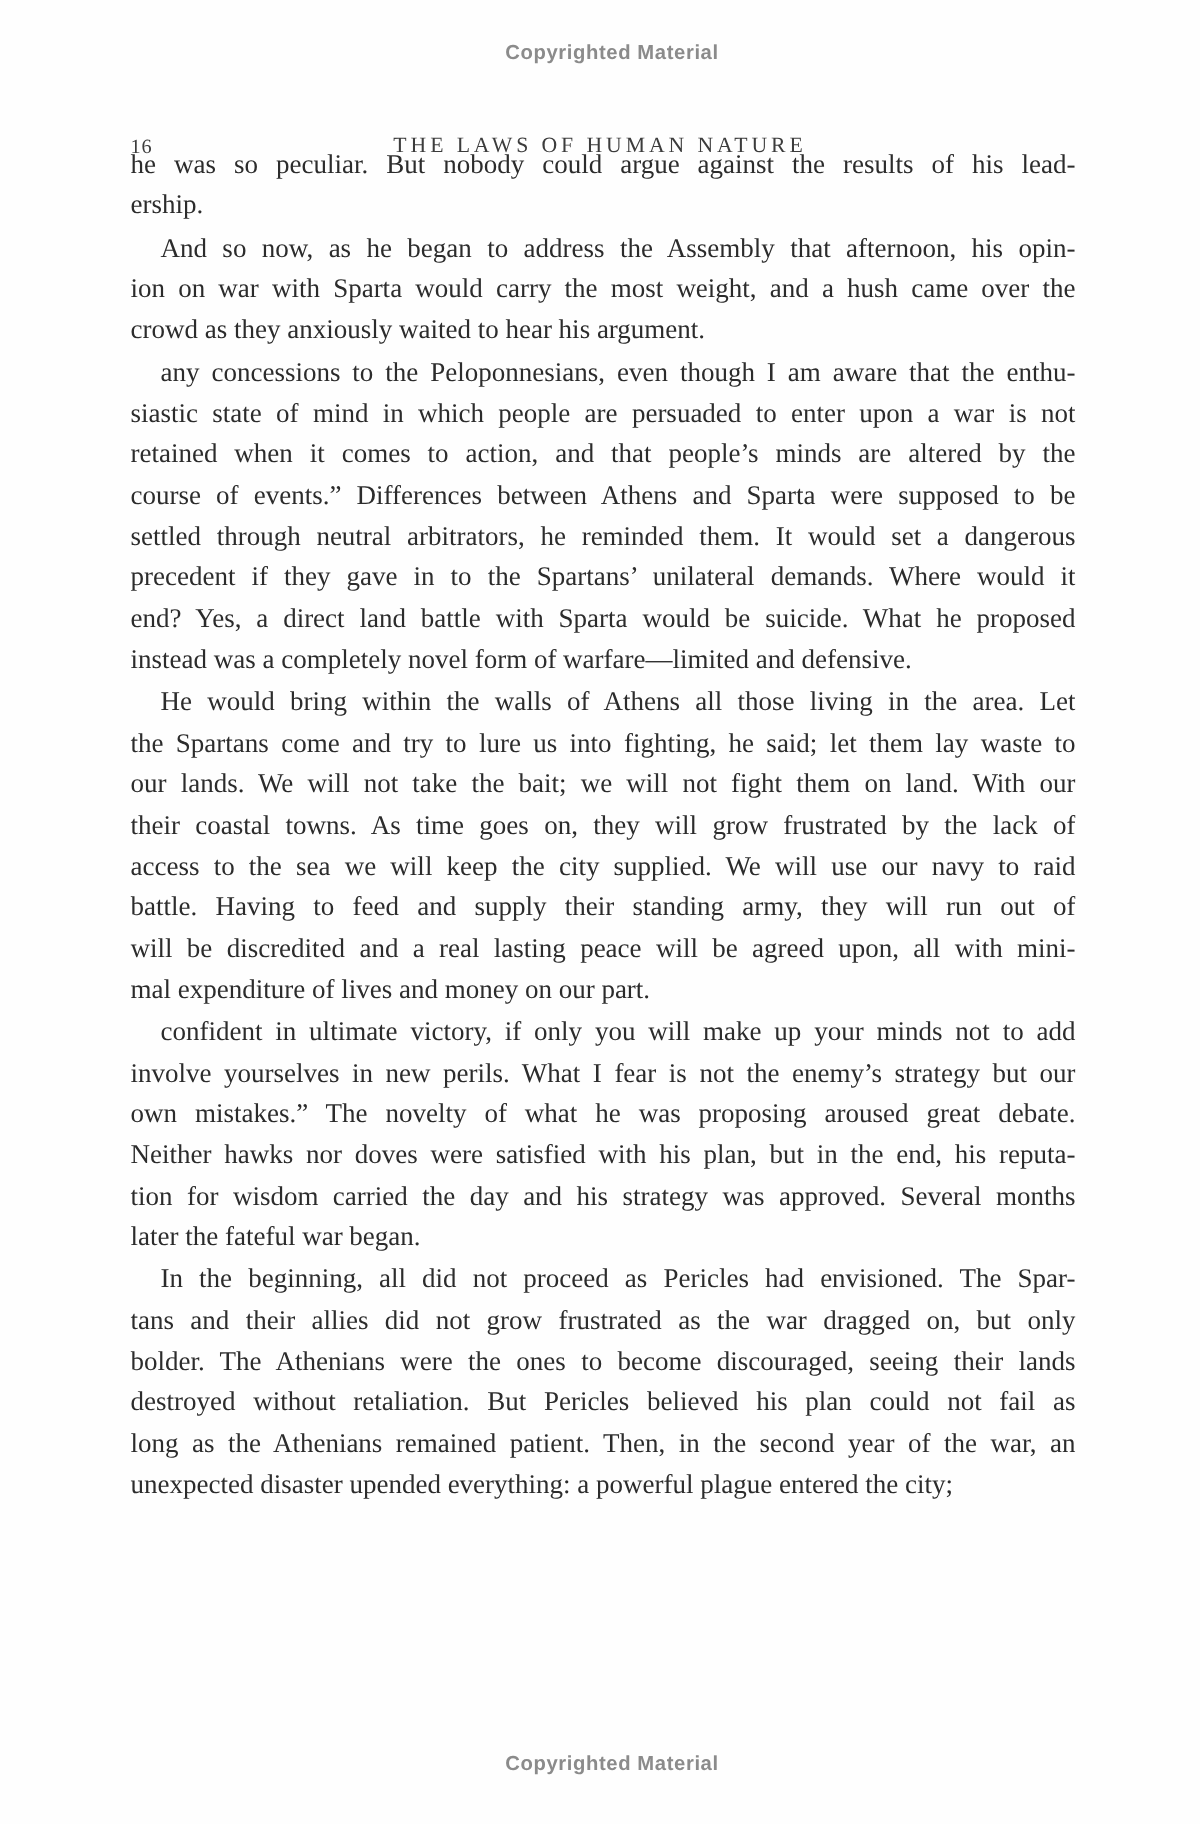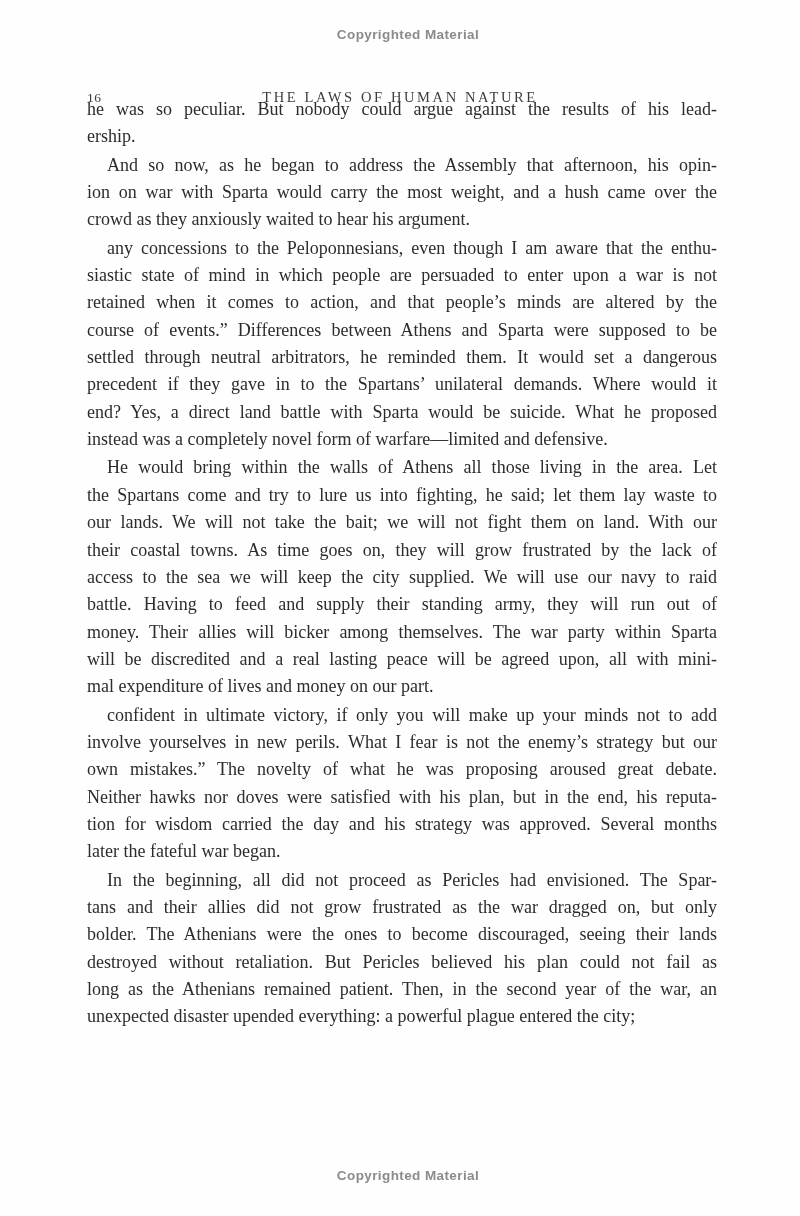--- a/index.html
+++ b/index.html
@@ -107,21 +107,20 @@
         <div class="para-line">end? Yes, a direct land battle with Sparta would be suicide. What he proposed</div>
         <div class="para-line last">instead was a completely novel form of warfare—limited and defensive.</div>
       </div>
       <div class="paragraph indent">
         <div class="para-line">He would bring within the walls of Athens all those living in the area. Let</div>
         <div class="para-line">the Spartans come and try to lure us into fighting, he said; let them lay waste to</div>
         <div class="para-line">our lands. We will not take the bait; we will not fight them on land. With our</div>
         <div class="para-line">their coastal towns. As time goes on, they will grow frustrated by the lack of</div>
         <div class="para-line">access to the sea we will keep the city supplied. We will use our navy to raid</div>
         <div class="para-line">battle. Having to feed and supply their standing army, they will run out of</div>
-        <div class="para-line">money. Their allies will bicker among themselves. The war party within Sparta</div>
         <div class="para-line">will be discredited and a real lasting peace will be agreed upon, all with mini-</div>
         <div class="para-line last">mal expenditure of lives and money on our part.</div>
       </div>
       <div class="paragraph indent">
         <div class="para-line">confident in ultimate victory, if only you will make up your minds not to add</div>
         <div class="para-line">involve yourselves in new perils. What I fear is not the enemy’s strategy but our</div>
         <div class="para-line">own mistakes.” The novelty of what he was proposing aroused great debate.</div>
         <div class="para-line">Neither hawks nor doves were satisfied with his plan, but in the end, his reputa-</div>
         <div class="para-line">tion for wisdom carried the day and his strategy was approved. Several months</div>
         <div class="para-line last">later the fateful war began.</div>

